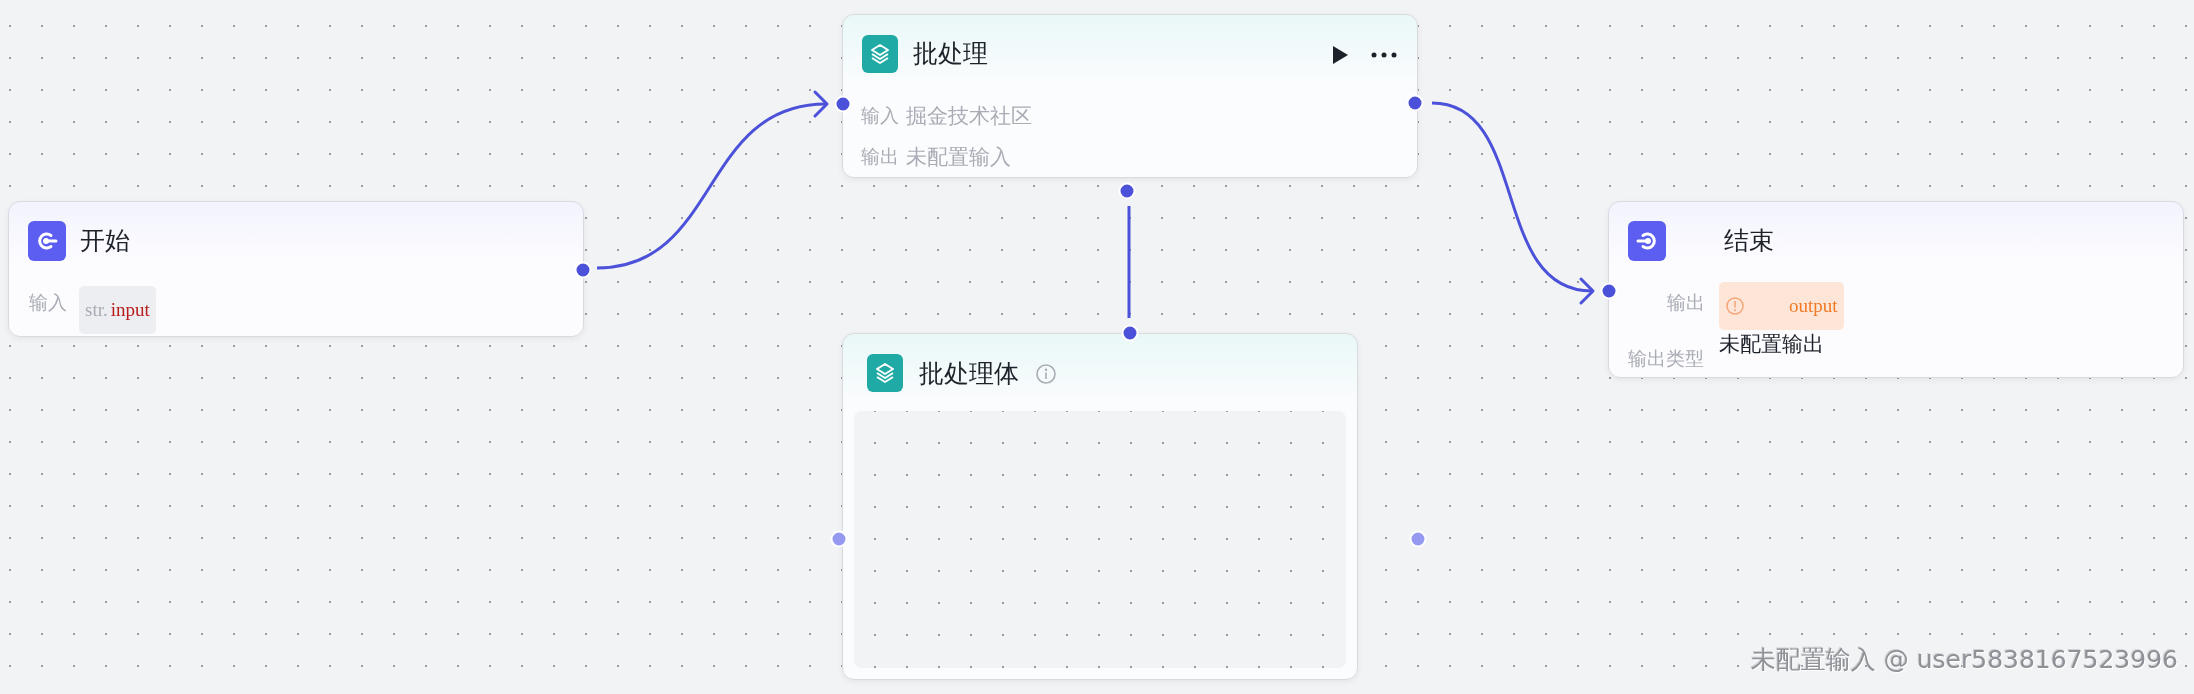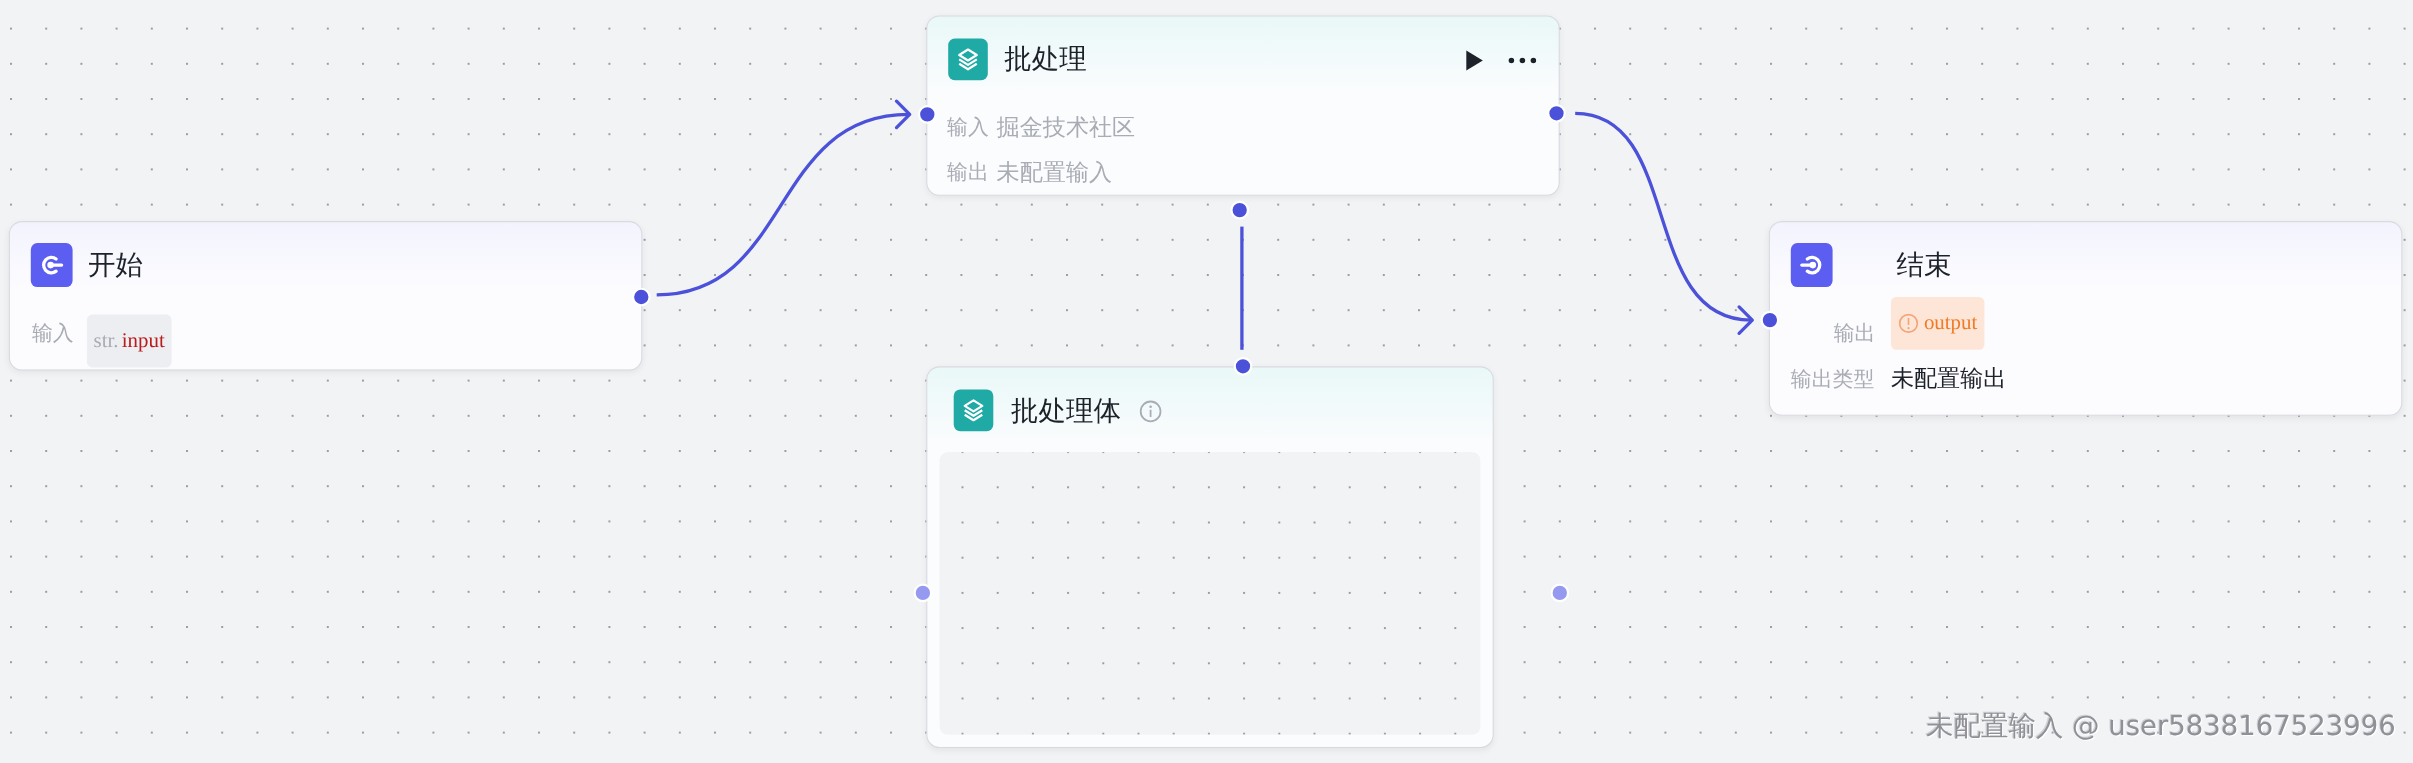--- a/index.html
+++ b/index.html
@@ -147,26 +147,26 @@
 <div class="node end" style="left:1608px; top:201px; width:576px; height:177px;">
   <div class="node-icon icon-indigo" style="left:19px; top:19px;">
     <svg width="24" height="24" viewBox="0 0 24 24">
       <path d="M8 6.5 A7 7 0 1 1 8 17.5" fill="none" stroke="#fff" stroke-width="3" stroke-linecap="round"></path>
       <circle cx="13" cy="12" r="3" fill="#fff"></circle>
       <line x1="3" y1="12" x2="13" y2="12" stroke="#fff" stroke-width="3" stroke-linecap="round"></line>
     </svg>
   </div>
   <div class="node-title" style="left:71px; top:22px;margin-left:44px;">结束</div>
   <div class="label" style="left:58px; top:88px;">输出</div>
-  <div class="tag warn" style="left:110px; top:68px;">
+  <div class="tag warn" style="left:110px; top:80px;gap:40px;">
     <svg width="20" height="20" viewBox="0 0 20 20" style="margin-right:4px;">
       <circle cx="10" cy="10" r="8" fill="none" stroke="#f5a576" stroke-width="1.5"></circle>
       <line x1="10" y1="5" x2="10" y2="11.5" stroke="#f5a576" stroke-width="1.5"></line>
       <circle cx="10" cy="14.3" r="1" fill="#f5a576"></circle>
     </svg>
     <span class="name">output</span>
   </div>
-  <div class="label" style="left:19px; top:130px;">输出类型</div>
+  <div class="label" style="left:19px; top:144px;">输出类型</div>
   <div class="value" style="left:110px; top:128px;">未配置输出</div>
 </div>
 <div class="handle" style="left:1609px; top:291px;"></div>
 
 <div class="watermark">未配置输入 @ user5838167523996</div>
 
 </body></html>

